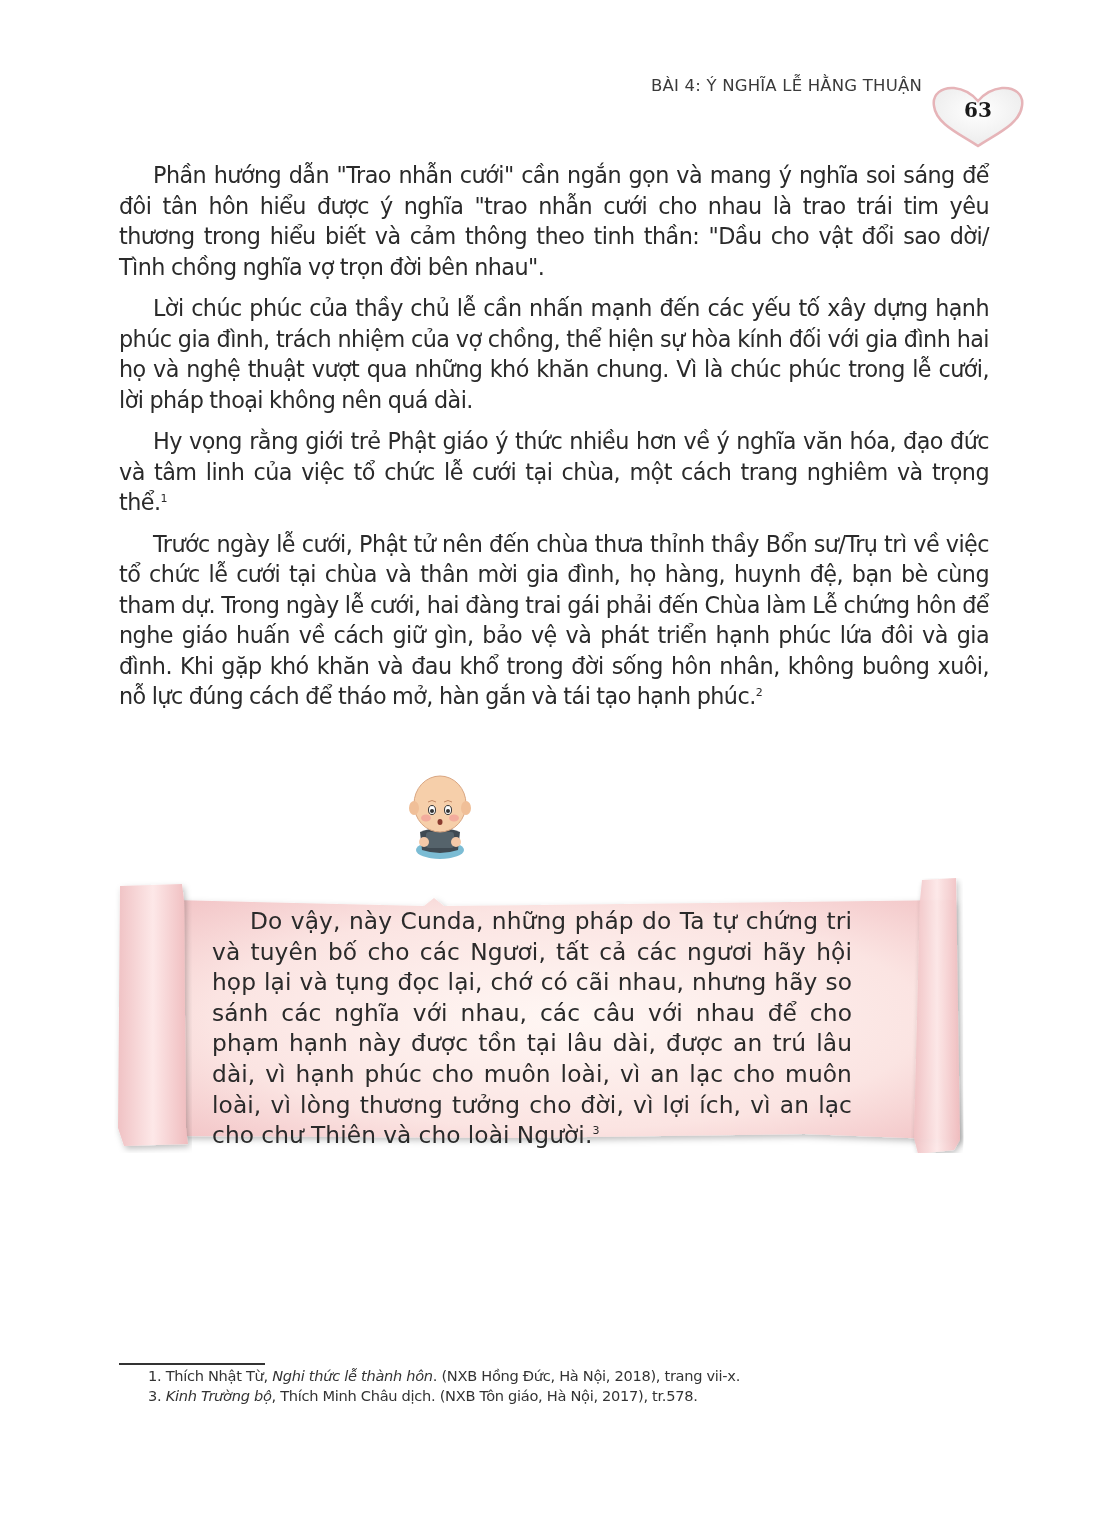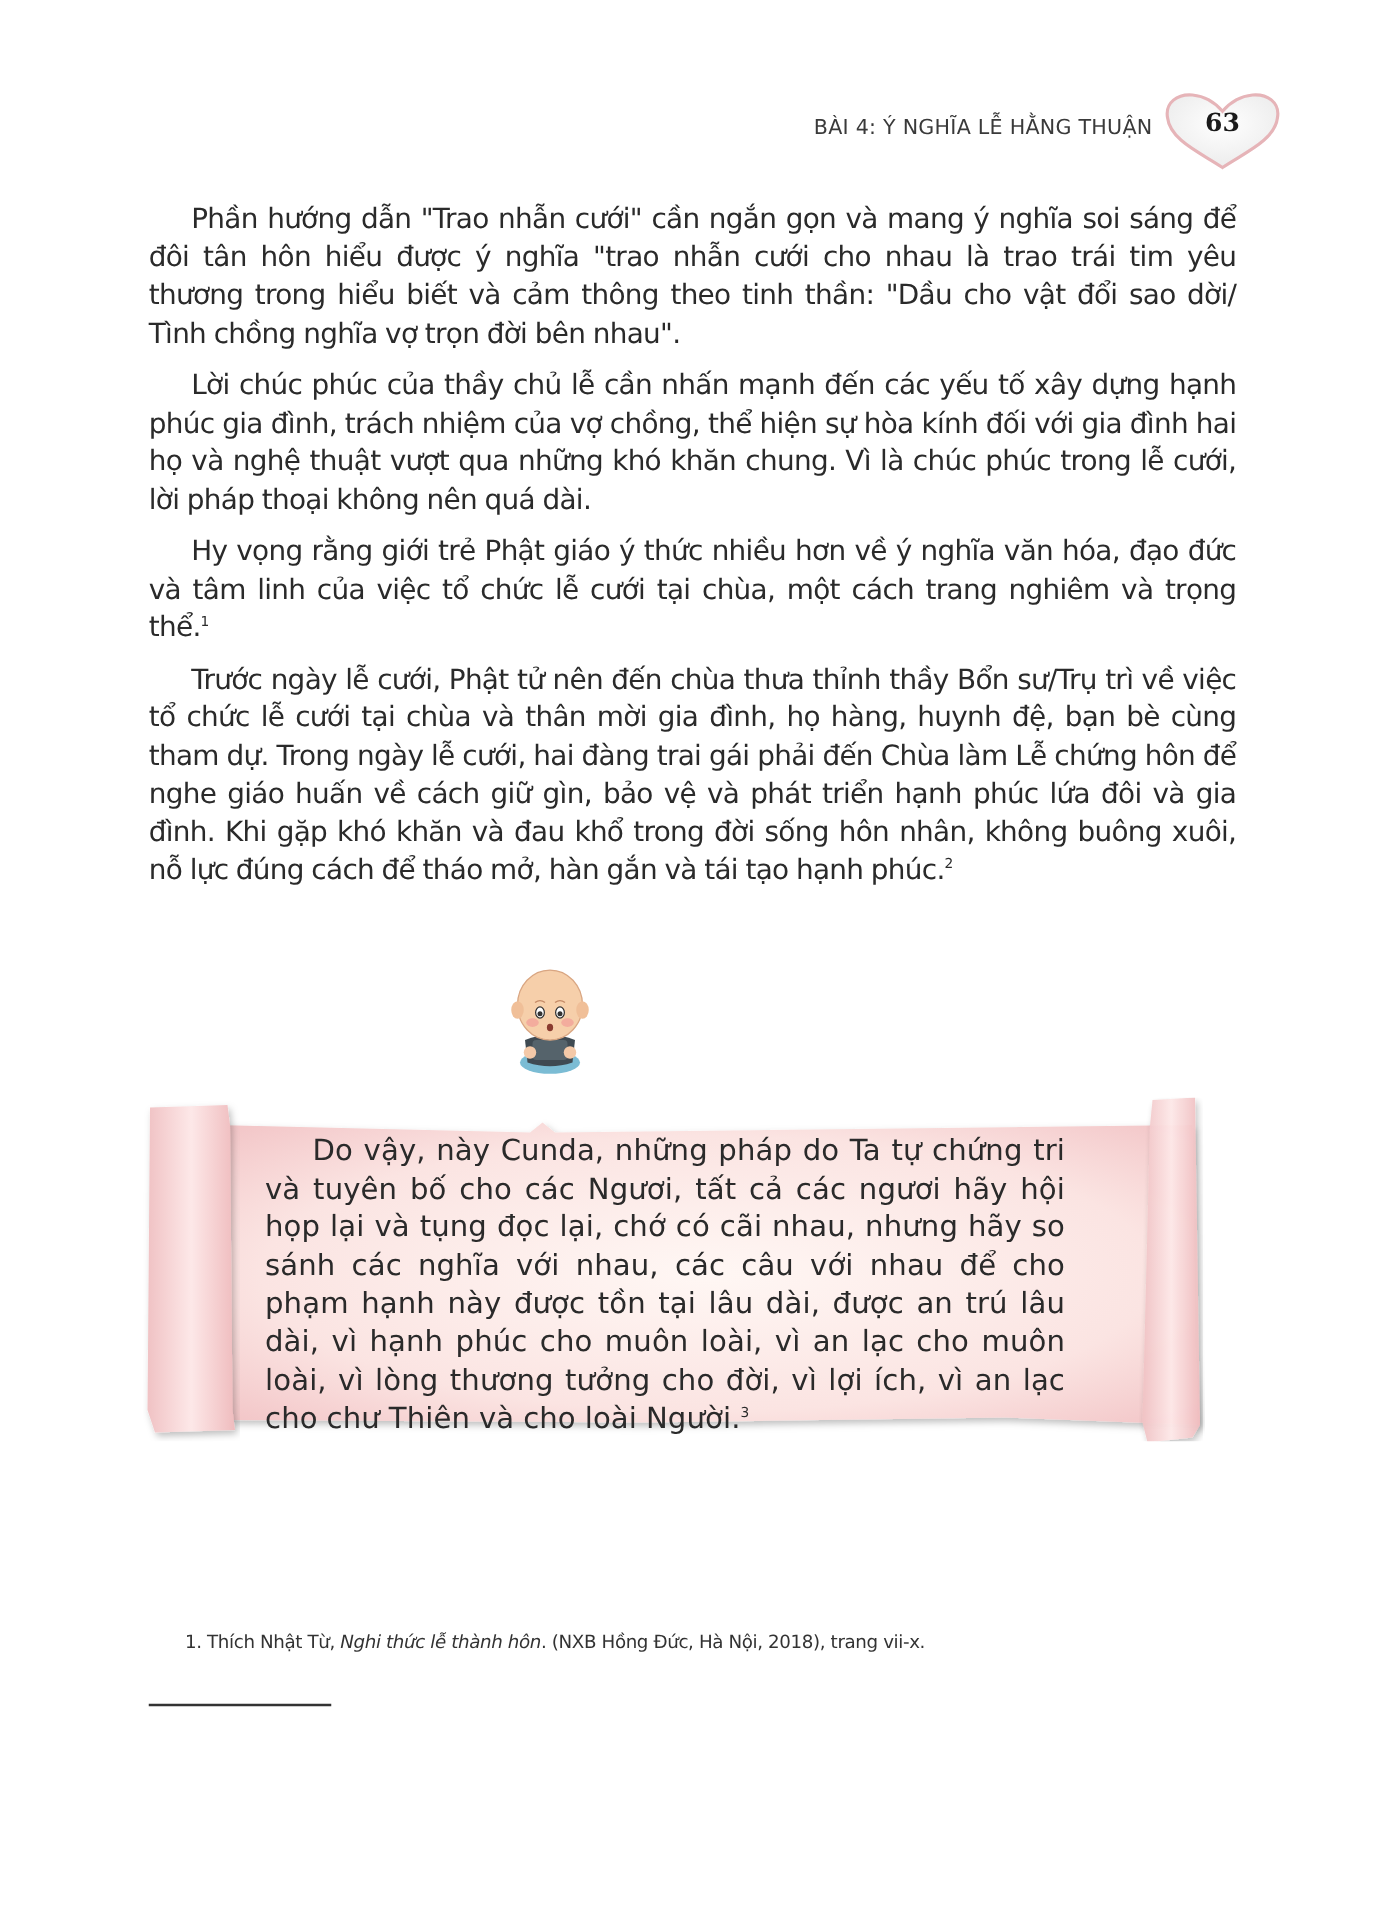--- a/index.html
+++ b/index.html
@@ -1,39 +1,39 @@
 <!DOCTYPE html>
 <html><head>
   <meta charset="utf-8">
   <style>
     html, body { margin:0; padding:0; background:#ffffff; }
     body { width:1106px; height:1531px; position:relative; overflow:hidden;
       font-family: "DejaVu Sans", sans-serif; color:#2b2b2b; }
-    .header { position:absolute; top:72px; right:80px; display:flex; align-items:center; }
+    .header { position:absolute; top:84px; right:80px; display:flex; }
     .header-title { font-family:"DejaVu Sans", sans-serif; font-size:16.5px; color:#3a3a3a; letter-spacing:0.2px; margin-right:8px; margin-top:-8px; }
     .heart { position:relative; width:96px; height:66px; }
     .heart svg { position:absolute; left:0; top:0; }
     .page-num { position:absolute; left:0; width:96px; top:14px; text-align:center;
       font-family:"DejaVu Serif", serif; font-weight:bold; font-size:20px; color:#1a1a1a; }
     .body-text { position:absolute; left:119px; width:870px; }
     .para { font-size:22.3px; line-height:30.5px; text-align:justify; text-indent:34px; margin:0 0 11px 0;
       letter-spacing:-0.55px; word-spacing:-0.5px; color:#2a2a2a; }
     sup { font-size:11px; vertical-align:super; line-height:0; }
     .section { position:absolute; left:400px; top:770px; width:310px; height:90px; }
     .section-box { position:absolute; left:48px; top:27px; width:246px; height:50px; border:2px solid #b08a45;
       border-radius:9px; background:#fff; }
     .section-title { position:absolute; left:30px; top:10px; font-family:"Liberation Sans", sans-serif; font-weight:bold;
       font-size:27px; color:#a07a34; letter-spacing:0.3px; white-space:nowrap; }
     .monk { position:absolute; left:0; top:0; }
     .scroll { position:absolute; left:114px; top:878px; width:850px; height:275px; }
     .scroll svg { position:absolute; left:0; top:0; }
     .quote { position:absolute; left:98px; top:28px; width:640px; font-size:23.3px; line-height:30.6px;
       text-align:justify; text-indent:38px; color:#2a2a2a; letter-spacing:0.1px; word-spacing:-0.4px; margin:0; }
     .fn-rule { position:absolute; left:119px; top:1363px; width:146px; height:1.5px; background:#333; }
-    .footnotes { position:absolute; left:148px; top:1304px; font-size:14.6px; line-height:19.5px; color:#333; letter-spacing:-0.3px; }
+    .footnotes { position:absolute; left:148px; top:1366px; font-size:14.6px; line-height:19.5px; color:#333; letter-spacing:-0.3px; }
     .footnotes div { white-space:nowrap; }
     .footnotes i { font-style:italic; }
   </style>
 </head>
 <body>
 
 <div class="header">
   <span class="header-title">BÀI 4: Ý NGHĨA LỄ HẰNG THUẬN</span>
   <div class="heart">
     <svg width="96" height="66" viewBox="0 0 96 66">
@@ -102,13 +102,17 @@
   <p class="quote"><span>Do vậy, này Cunda, những pháp do Ta tự chứng tri và tuyên bố cho các Ngươi, tất cả các ngươi hãy hội họp lại và tụng đọc lại, chớ có cãi nhau, nhưng hãy so sánh các nghĩa với nhau, các câu với nhau để cho phạm hạnh này được tồn tại lâu dài, được an trú lâu dài, vì hạnh phúc cho muôn loài, vì an lạc cho muôn loài, vì lòng thương tưởng cho đời, vì lợi ích, vì an lạc cho chư Thiên và cho loài Người.</span><sup>3</sup></p>
 </div>
 
 <div class="fn-rule"></div>
 <div class="footnotes">
   <div>
     <span>1.</span>
     <span>Thích Nhật Từ,</span>
     <i>Nghi thức lễ thành hôn</i><span>. (NXB Hồng Đức, Hà Nội, 2018), trang vii-x.</span>
   </div>
+  <div>
+    <span>3.</span>
+    <i>Kinh Trường bộ</i><span>, Thích Minh Châu dịch. (NXB Tôn giáo, Hà Nội, 2017), tr.578.</span>
+  </div>
 </div>
 
 </body></html>

